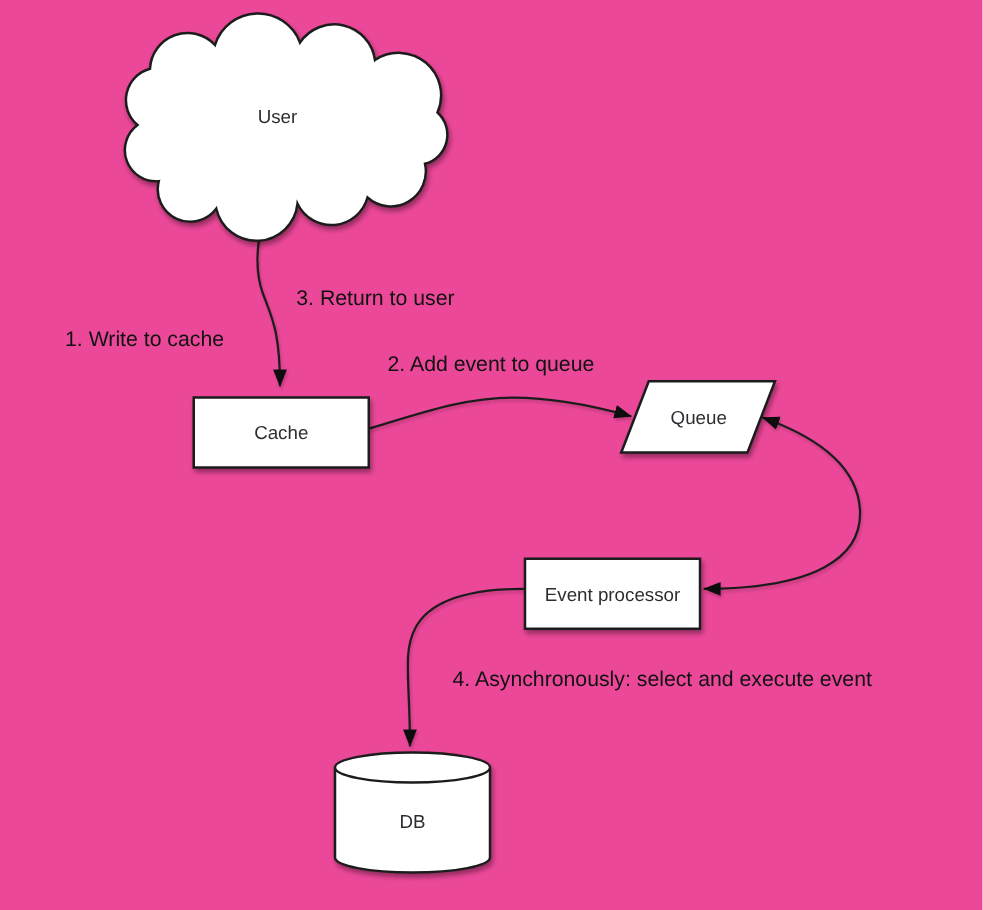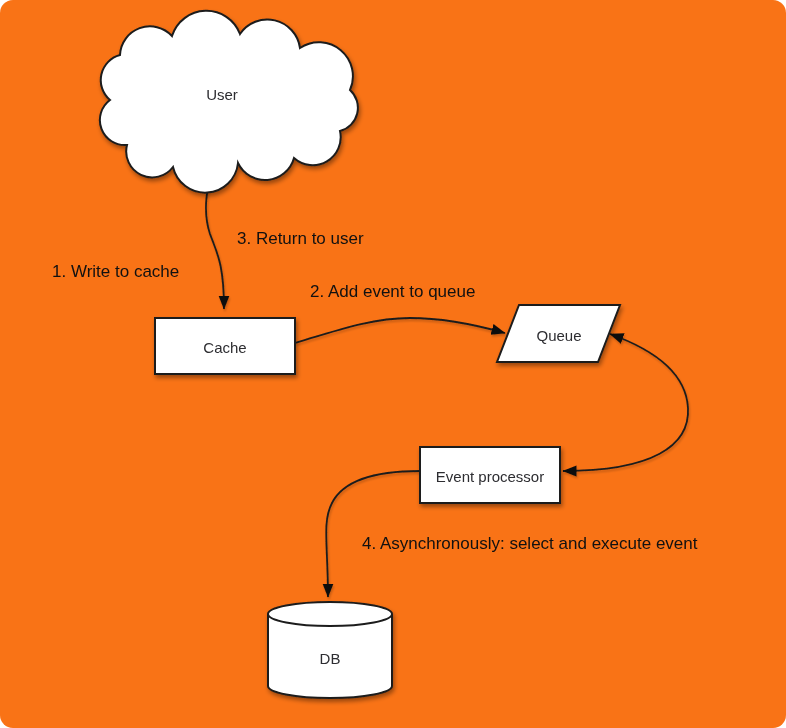--- a/index.html
+++ b/index.html
@@ -4,24 +4,23 @@
 <style>
   html, body {
     margin: 0;
     padding: 0;
     background: #ffffff;
   }
   .stage {
     position: relative;
     width: 786px;
     height: 728px;
-    background: #f97316;
+    background: #ec4899;
     font-family: "Liberation Sans", sans-serif;
     overflow: hidden;
-    border-radius: 13px;
   }
   svg text {
     font-family: "Liberation Sans", sans-serif;
   }
   .node-label {
     font-size: 15px;
     fill: #2d2d31;
   }
   .step-label {
     font-size: 17px;

